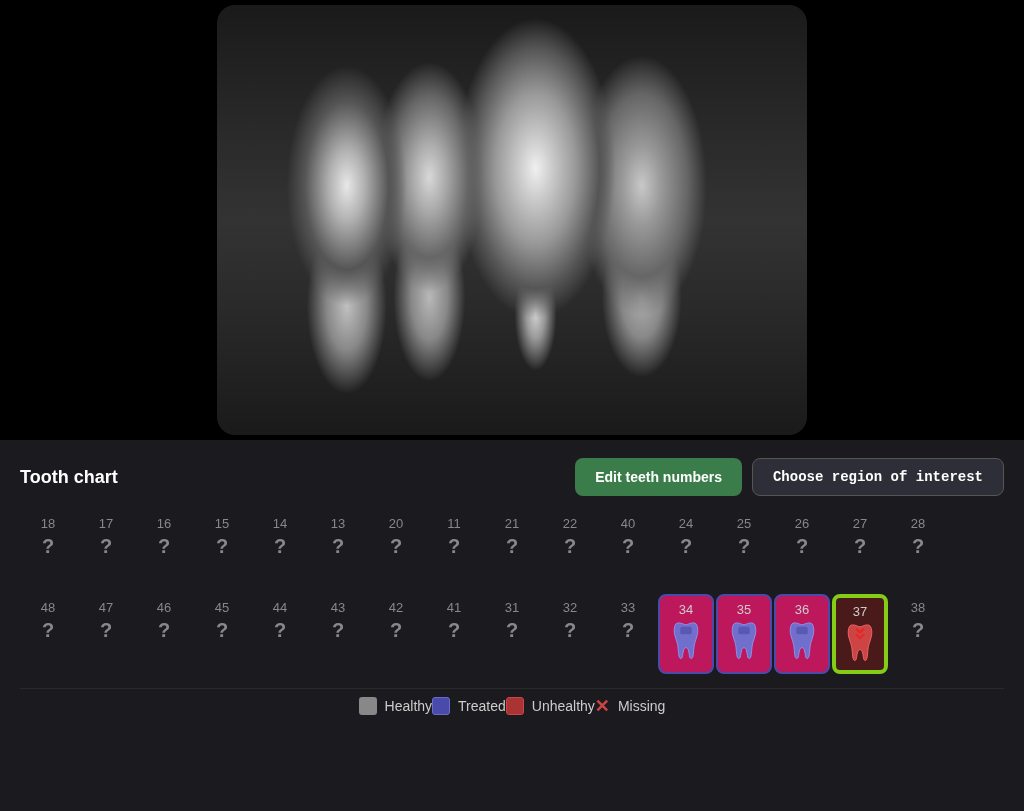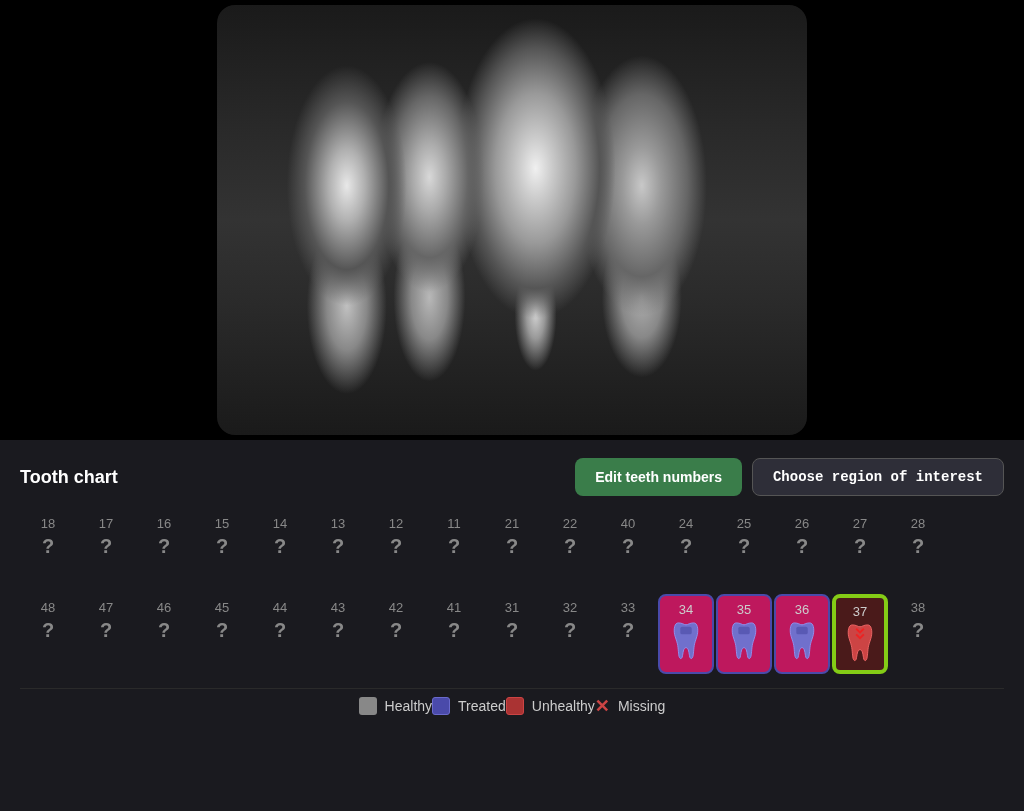--- a/index.html
+++ b/index.html
@@ -234,21 +234,21 @@
         </div>
         <div class="tooth-cell">
           <div class="tooth-number">14</div>
           <div class="tooth-question">?</div>
         </div>
         <div class="tooth-cell">
           <div class="tooth-number">13</div>
           <div class="tooth-question">?</div>
         </div>
         <div class="tooth-cell">
-          <div class="tooth-number">12</div>
+          <div class="tooth-number">20</div>
           <div class="tooth-question">?</div>
         </div>
         <div class="tooth-cell">
           <div class="tooth-number">11</div>
           <div class="tooth-question">?</div>
         </div>
         <div class="tooth-cell">
           <div class="tooth-number">21</div>
           <div class="tooth-question">?</div>
         </div>

